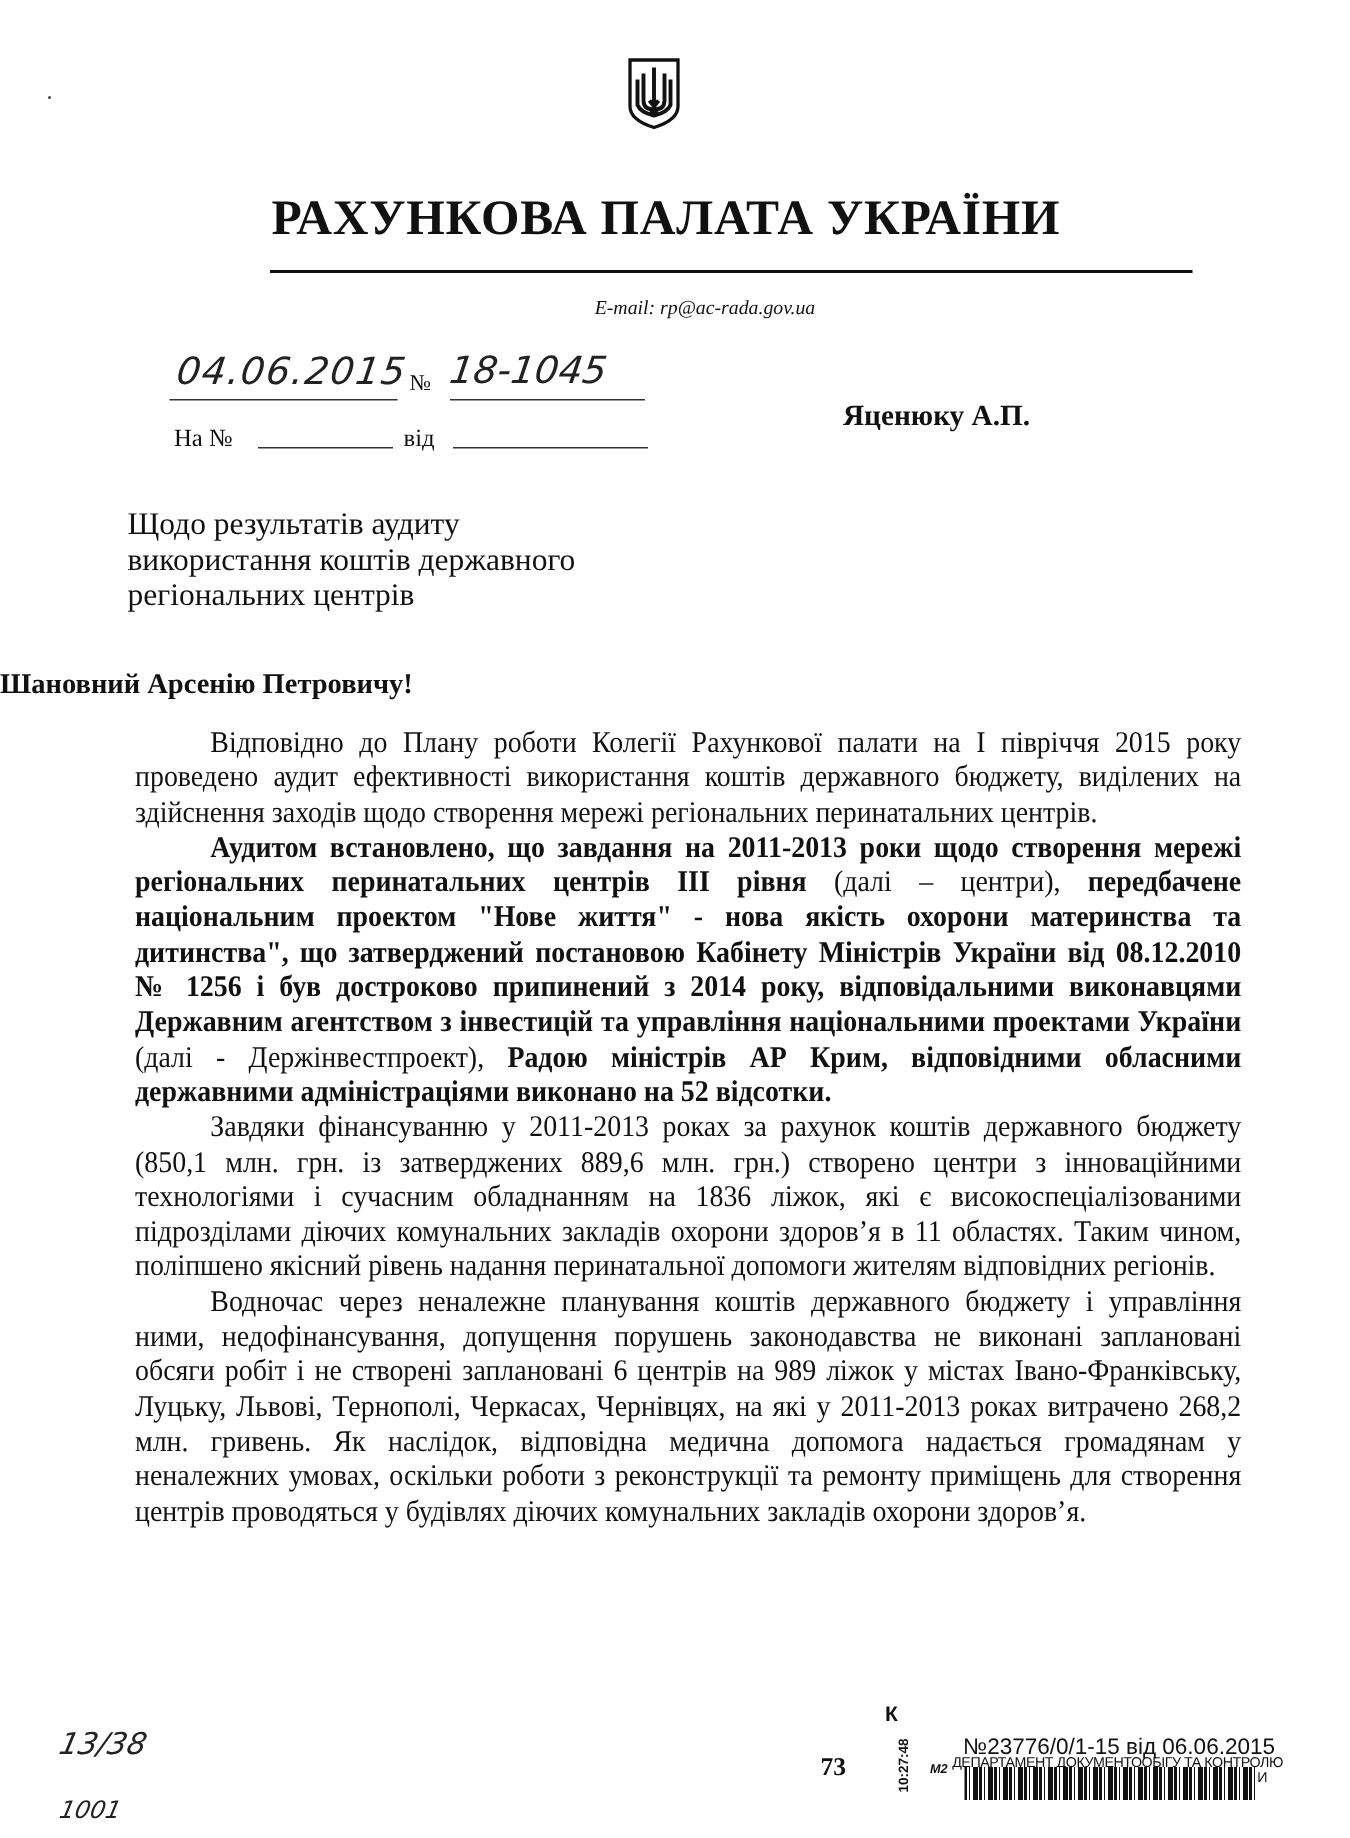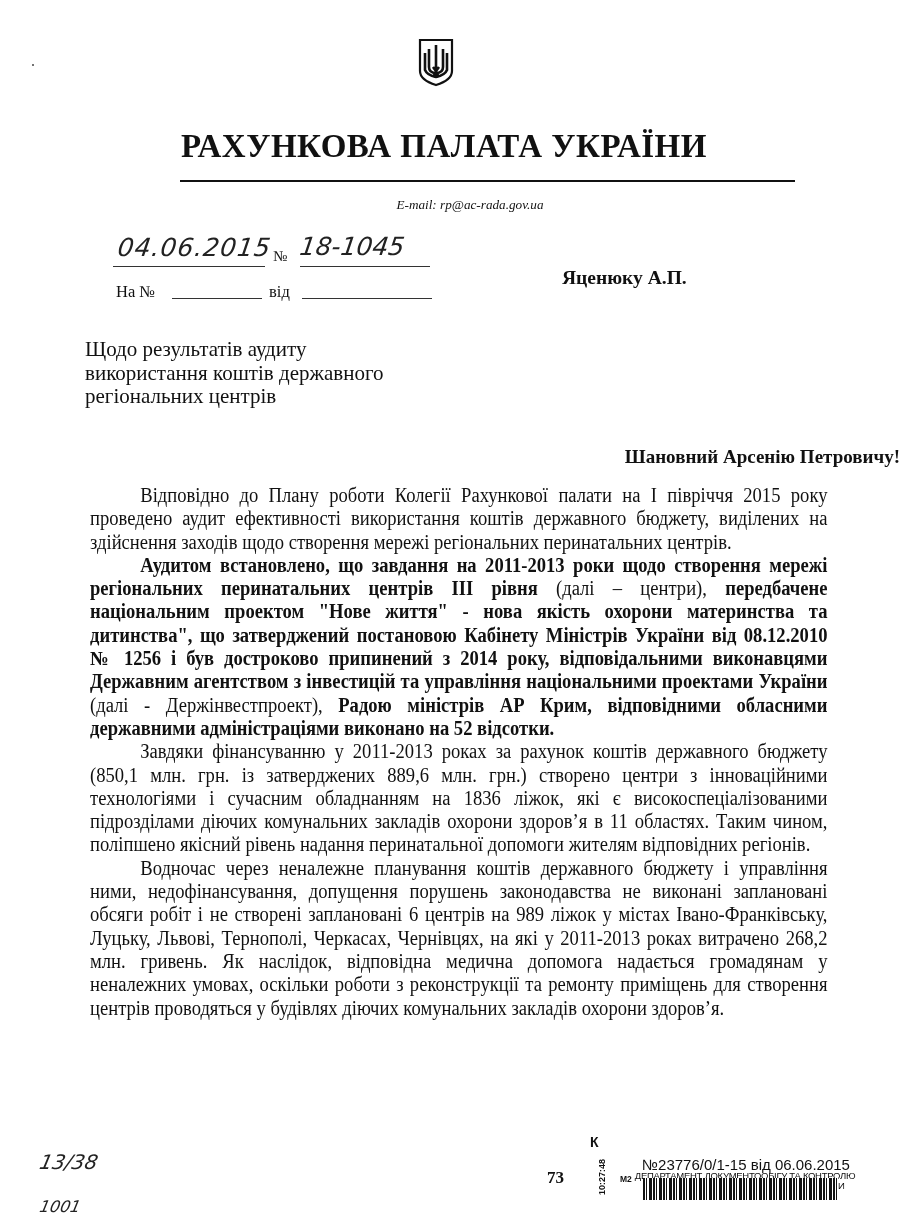--- a/index.html
+++ b/index.html
@@ -15,30 +15,30 @@
   .date-line { left: 113px; top: 266px; width: 152px; height: 1px; background: #333; }
   .no-sign { left: 273px; top: 248px; font-size: 15px; }
   .num-hand { left: 300px; top: 232px; font-size: 25px; transform: skewX(-8deg); }
   .num-line { left: 300px; top: 266px; width: 130px; height: 1px; background: #333; }
   .ref-label { left: 116px; top: 282px; font-size: 16.5px; }
   .ref-line1 { left: 172px; top: 298px; width: 90px; height: 1px; background: #333; }
   .ref-vid { left: 269px; top: 282px; font-size: 16.5px; }
   .ref-line2 { left: 302px; top: 298px; width: 130px; height: 1px; background: #333; }
   .addressee { left: 562px; top: 259px; font-weight: bold; font-size: 19.5px; line-height: 38px; }
   .subject { left: 85px; top: 338px; font-size: 21px; line-height: 23.5px; width: 340px; }
-  .salutation { left: 0; width: 900px; top: 446px; text-align: right; font-weight: bold; font-size: 19px; }
+  .salutation { left: 0; width: 900px; top: 446px; text-align: left; font-weight: bold; font-size: 19px; }
   .body { left: 90px; width: 738px; top: 484px; font-size: 20px; line-height: 23.3px; text-align: justify; transform: scaleX(0.93); transform-origin: left top; width: 793px; }
   .body p { margin: 0; text-indent: 54px; }
   .body b { font-weight: bold; }
   .stamp { left: 590px; top: 1134px; width: 285px; height: 75px; font-family: "Liberation Sans", sans-serif; }
   .stamp .k { position: absolute; left: 0; top: 0; font-weight: bold; font-size: 14px; }
   .stamp .time { position: absolute; left: -6px; top: 38px; font-size: 9px; transform: rotate(-90deg); font-weight: bold; }
   .stamp .dept { position: absolute; left: 25px; top: 0; width: 260px; font-size: 9.5px; line-height: 10px; text-align: center; letter-spacing: -0.3px; margin-top: 37px; }
   .stamp .reg { position: absolute; left: 52px; top: 22px; font-size: 15px; }
-  .stamp .m2 { position: absolute; left: 30px; top: 40px; font-size: 8.5px; font-weight: bold; }
+  .stamp .m2 { position: absolute; left: 30px; top: 40px; font-size: 8.5px; font-weight: bold; font-style: italic; }
   .stamp .barcode { position: absolute; left: 53px; top: 44px; width: 195px; height: 22px;
     background: repeating-linear-gradient(90deg, #111 0 2px, #fff 2px 3px, #111 3px 4px, #fff 4px 6px, #111 6px 9px, #fff 9px 10px); }
   .pagenum { left: 547px; top: 1168px; font-family: Liberation Serif, serif; font-weight: bold; font-size: 17px; }
   .hand-note1 { left: 40px; top: 1150px; font-size: 20px; transform: skewX(-12deg); }
   .hand-note2 { left: 40px; top: 1197px; font-size: 16px; transform: skewX(-12deg); }
   .dot { left: 32px; top: 64px; width: 2px; height: 2px; background: #444; border-radius: 1px; }
 </style>
 </head>
 <body>
 

